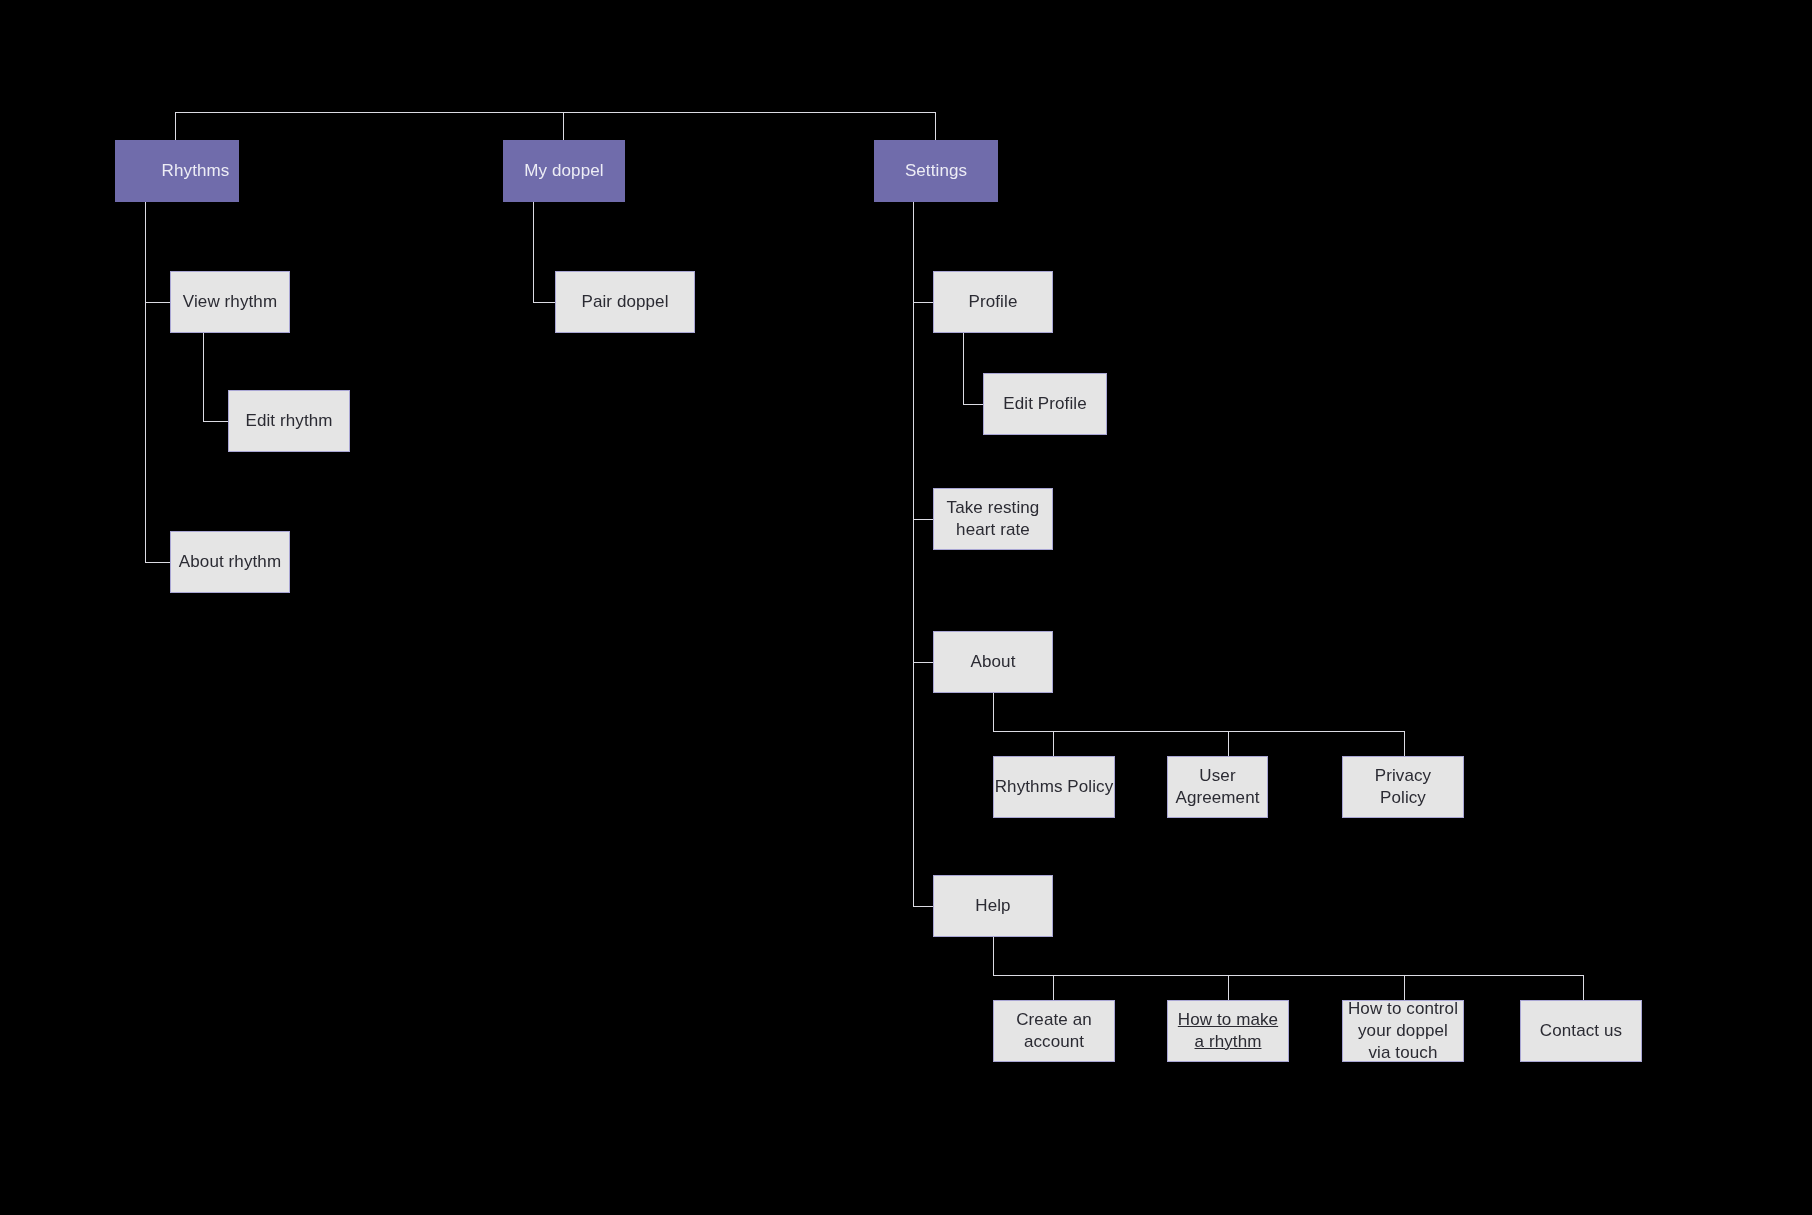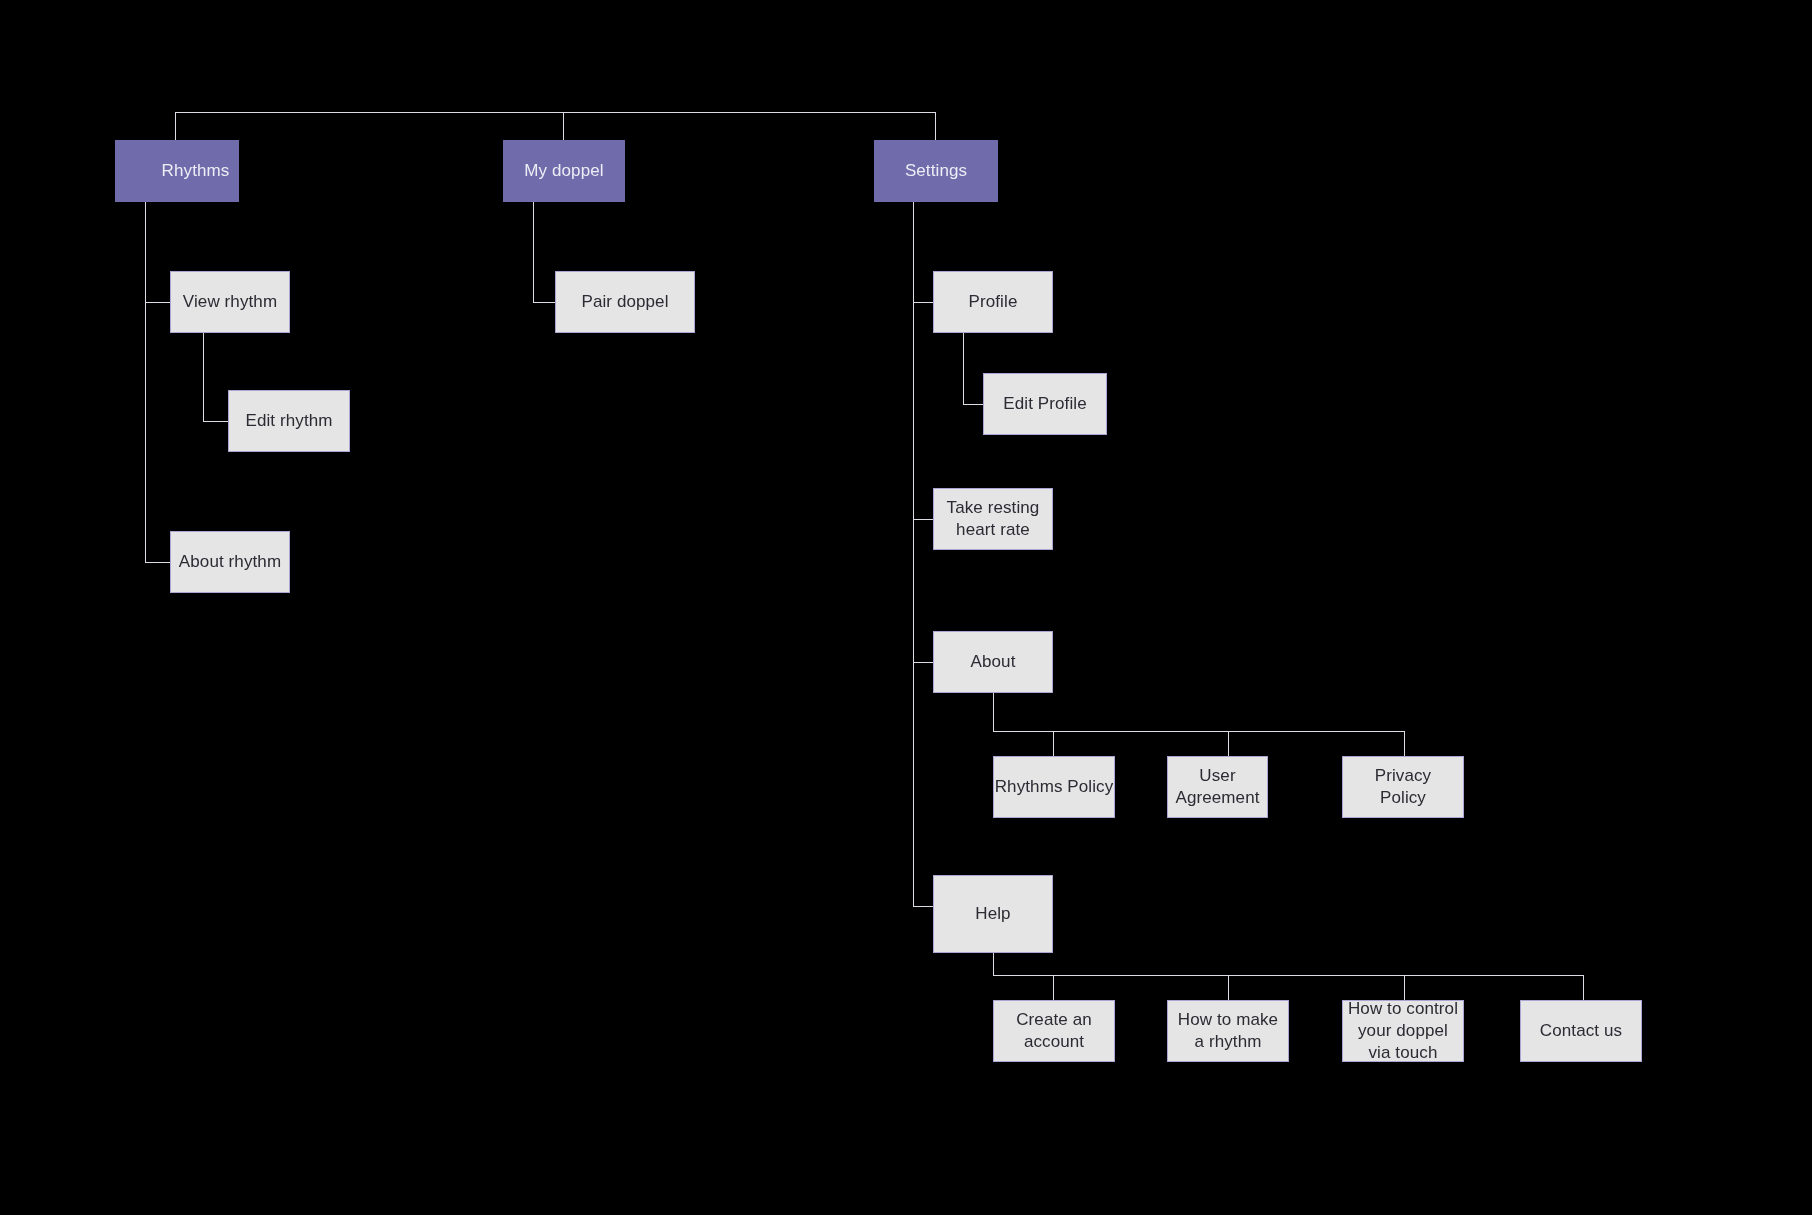--- a/index.html
+++ b/index.html
@@ -136,37 +136,37 @@
   <div class="node leaf" style="left:1167px; top:756px; width:101px; height:62px;">
     <span>User
 Agreement</span>
   </div>
 
   <div class="node leaf" style="left:1342px; top:756px; width:122px; height:62px;">
     <span>Privacy
 Policy</span>
   </div>
 
-  <div class="node leaf" style="left:933px; top:875px; width:120px; height:78px;">
+  <div class="node leaf" style="left:933px; top:875px; width:120px; height:62px;">
     <span>Help</span>
   </div>
 
   <div class="edge v" style="left:993px; top:937px; height:38px;"></div>
   <div class="edge h" style="left:993px; top:975px; width:590px;"></div>
   <div class="edge v" style="left:1053px; top:975px; height:25px;"></div>
   <div class="edge v" style="left:1228px; top:975px; height:25px;"></div>
   <div class="edge v" style="left:1404px; top:975px; height:25px;"></div>
   <div class="edge v" style="left:1583px; top:975px; height:25px;"></div>
 
   <div class="node leaf" style="left:993px; top:1000px; width:122px; height:62px;">
     <span>Create an
 account</span>
   </div>
 
-  <div class="node leaf" style="left:1167px; top:1000px; width:122px; height:62px;">
+  <div class="node leaf" style="left:1167px; top:1000px; width:122px; height:62px;text-decoration:underline;">
     <span>How to make
 a rhythm</span>
   </div>
 
   <div class="node leaf" style="left:1342px; top:1000px; width:122px; height:62px;">
     <span>How to control
 your doppel
 via touch</span>
   </div>
 

